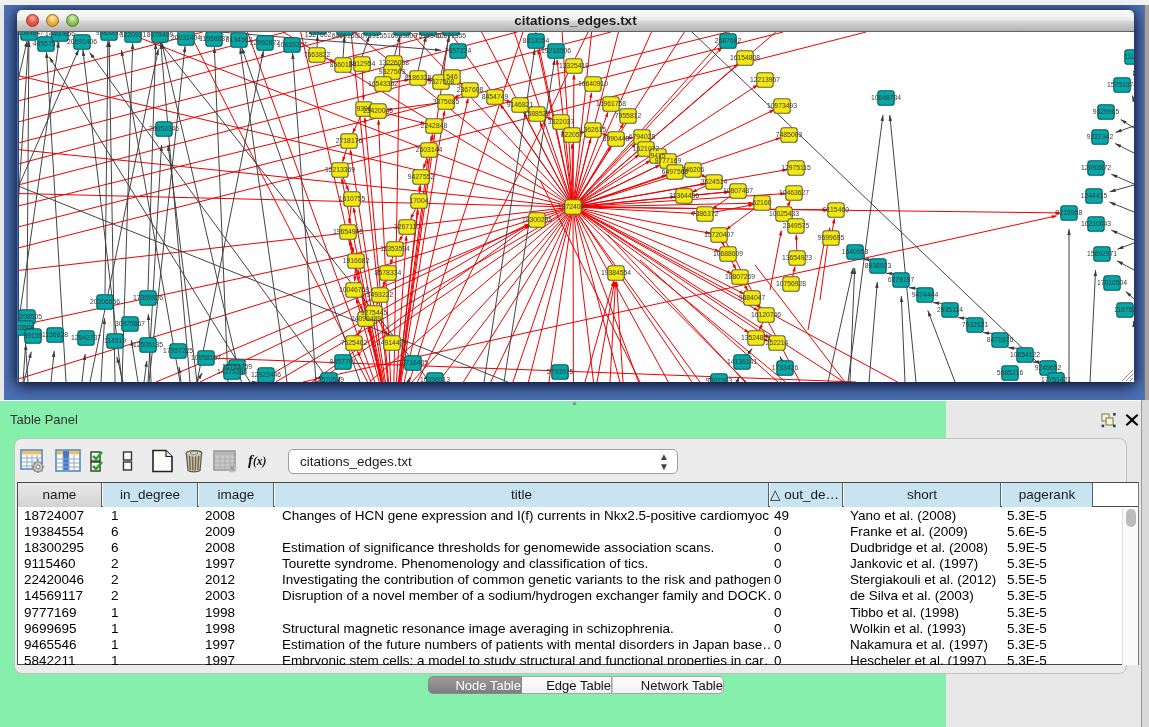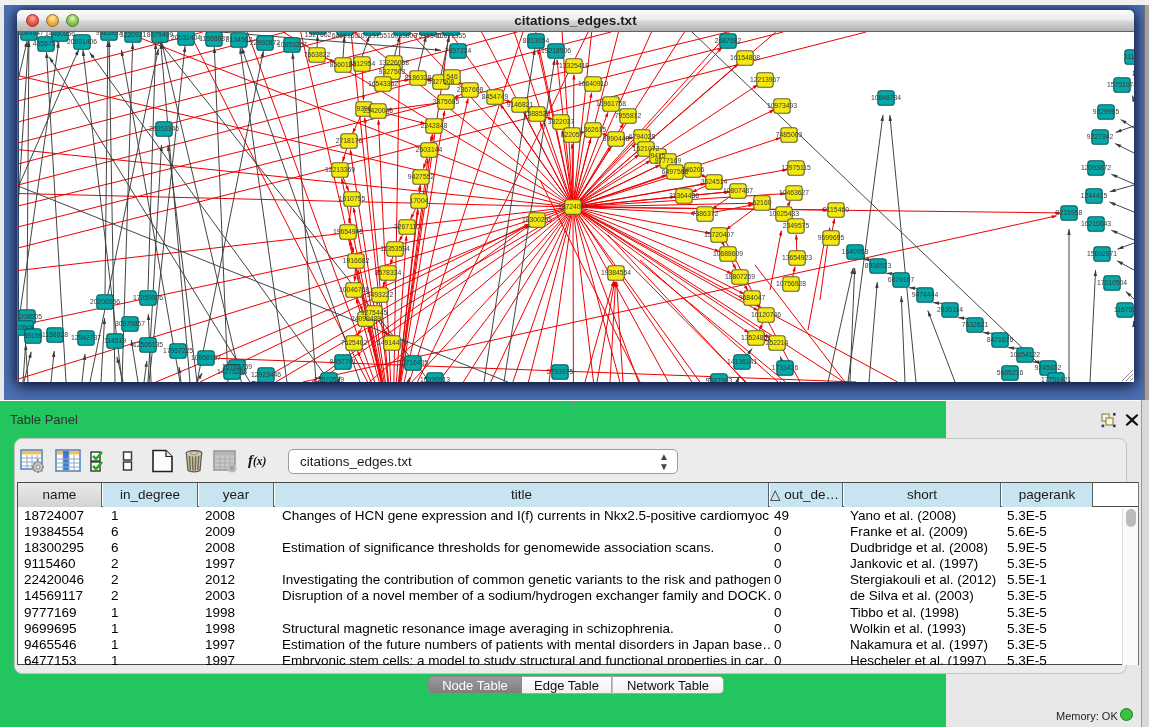--- a/index.html
+++ b/index.html
@@ -13,21 +13,21 @@
   border-radius:5px 5px 0 0;
   background:linear-gradient(180deg,#fbfbfb 0%,#ececec 45%,#d6d6d6 55%,#b3b3b3 100%);
   border-bottom:1px solid #626262; }
 #titlebar .title { position:absolute; left:0; right:0; top:3px; text-align:center;
   font-size:13.5px; font-weight:600; color:#1d1d1d; }
 .tl { position:absolute; top:4px; width:13px; height:13px; border-radius:50%; }
 #tl-r { left:8.5px; background:radial-gradient(circle at 50% 30%, #ffb3a7 0%, #ee5f51 45%, #c93a2e 100%); border:1px solid #9d2b20;}
 #tl-y { left:28.5px; background:radial-gradient(circle at 50% 30%, #ffeebe 0%, #f0b23e 50%, #cf8f25 100%); border:1px solid #96691d;}
 #tl-g { left:48.5px; background:radial-gradient(circle at 50% 30%, #dff5c0 0%, #8cc856 50%, #64a42f 100%); border:1px solid #4c7d22;}
 #canvas { position:absolute; left:14px; top:27px; width:1116px; height:350px; background:#ffffff; overflow:hidden; box-shadow: inset 1px 0 0 #264573; }
-#tablepanel { position:absolute; left:0; top:400px; width:946px; height:327px; background:#22c55e; }
+#tablepanel { position:absolute; left:0; top:400px; width:946px; height:327px; background:#86efac; }
 #tp-head { position:absolute; left:0; top:0; width:1149px; height:38px; border-top:1px solid #fdfdfd; }
 #tp-head .t { position:absolute; left:10px; top:11px; font-size:13px; color:#333; }
 #tp-x { position:absolute; left:1125px; top:12px; width:14px; height:14px; }
 #tp-float { position:absolute; left:1101px; top:11px; width:16px; height:16px; }
 #panel { position:absolute; left:14px; top:38px; width:1113px; height:236px;
   border:1px solid #c2c2c2; border-radius:8px; background:#ececec; }
 .icon { position:absolute; top:49px; }
 #combo { position:absolute; left:288px; top:49px; width:390px; height:25px; background:#ffffff;
   border:1px solid #9d9d9d; border-radius:5px; font-size:13.5px; color:#1a1a1a; line-height:23px; padding-left:11px; }
 #combo .ar { position:absolute; right:8px; top:2px; font-size:10px; color:#444; line-height:10px; }
@@ -50,21 +50,21 @@
 .c0 { left:6px; width:80px; }
 .c1 { left:93px; width:80px; }
 .c2 { left:187px; width:70px; }
 .c3 { left:264px; width:488px; }
 .c4 { left:756px; width:60px; }
 .c5 { left:832px; width:152px; }
 .c6 { left:989px; width:90px; }
 #vscroll { position:absolute; left:1104px; top:25px; width:16px; height:157px; background:#fafafa; border-left:1px solid #e0e0e0;}
 #vthumb { position:absolute; left:2.5px; top:1px; width:10px; height:18px; background:#bcbcbc; border-radius:5px; }
 #tabs { position:absolute; left:428px; top:276px; width:296px; height:18px; font-size:13px; }
-#tabs .seg { position:absolute; top:0; height:18px; line-height:17px; text-align:center; border:1px solid #a6a6a6; }
+#tabs .seg { position:absolute; top:0; height:18px; line-height:17px; text-align:right; border:1px solid #a6a6a6; }
 #tabs .s0 { left:0; width:94px; border-radius:5px 0 0 5px; color:#fff;
   background:linear-gradient(180deg,#9a9a9a,#7e7e7e); border-color:#8a8a8a; }
 #tabs .s1 { left:94px; width:90px; border-left:none; background:linear-gradient(180deg,#ffffff,#f0f0f0); color:#111; }
 #tabs .s2 { left:184px; width:112px; border-left:1px solid #c4c4c4; border-radius:0 5px 5px 0; background:linear-gradient(180deg,#ffffff,#f0f0f0); color:#111; }
 #status { position:absolute; left:0; top:304px; width:1149px; height:23px; }
 #status .m { position:absolute; left:1056px; top:6px; font-size:11px; color:#222; }
 #status .dot { position:absolute; left:1120px; top:4px; width:13px; height:13px; border-radius:50%;
   background:#3cc23c; border:1.5px solid #1f7a1f; }
 #tp-rightline { position:absolute; left:1141px; top:0; width:1px; height:327px; background:#9a9a9a;}
 #tp-rightfill { position:absolute; left:1142px; top:0; width:7px; height:327px; background:#d9d9d9;}
@@ -955,21 +955,21 @@
 <path d="M2 10 h19 M2 14 h19 M2 18 h19 M7 7 v14 M12 7 v14 M17 7 v14" stroke="#ababab" stroke-width="1"></path>
 <circle cx="19" cy="19" r="4.5" fill="#bbb"></circle>
 <path d="M17 17 l4 4 M21 17 l-4 4" stroke="#999" stroke-width="1.4"></path>
       </svg>
       <div class="icon" style="left:248px;top:52px;width:26px;font-family:'Liberation Serif',serif;font-size:15px;font-style:italic;font-weight:bold;color:#111"><i>f</i><span style="font-size:11.5px">(x)</span></div>
   <div id="combo">citations_edges.txt<span class="ar">▲<br>▼</span></div>
   <div id="tbl">
     <div id="thead">
       <div class="h h0">name</div>
           <div class="h h1">in_degree</div>
-          <div class="h h2">year</div>
+          <div class="h h2">image</div>
       <div class="h h3">title</div>
           <div class="h h4">△ out_de…</div>
           <div class="h h5">short</div>
       <div class="h h6">pagerank</div>
     </div>
     <div id="tbody">
           <div class="tr">
             <div class="c0">18724007</div>
             <div class="c1">1</div>
             <div class="c2">2008</div>
@@ -992,32 +992,33 @@
             <div class="c2">2008</div>
             <div class="c3">Estimation of significance thresholds for genomewide association scans.</div>
             <div class="c4">0</div>
             <div class="c5">Dudbridge et al. (2008)</div>
             <div class="c6">5.9E-5</div>
           </div>
           <div class="tr">
             <div class="c0">9115460</div>
             <div class="c1">2</div>
             <div class="c2">1997</div>
+            <div class="c3">Tourette syndrome. Phenomenology and classification of tics.</div>
             <div class="c4">0</div>
             <div class="c5">Jankovic et al. (1997)</div>
             <div class="c6">5.3E-5</div>
           </div>
           <div class="tr">
             <div class="c0">22420046</div>
             <div class="c1">2</div>
             <div class="c2">2012</div>
             <div class="c3">Investigating the contribution of common genetic variants to the risk and pathogen…</div>
             <div class="c4">0</div>
             <div class="c5">Stergiakouli et al. (2012)</div>
-            <div class="c6">5.5E-1</div>
+            <div class="c6">5.5E-5</div>
           </div>
           <div class="tr">
             <div class="c0">14569117</div>
             <div class="c1">2</div>
             <div class="c2">2003</div>
             <div class="c3">Disruption of a novel member of a sodium/hydrogen exchanger family and DOCK…</div>
             <div class="c4">0</div>
             <div class="c5">de Silva et al. (2003)</div>
             <div class="c6">5.3E-5</div>
           </div>
@@ -1041,38 +1042,34 @@
           <div class="tr">
             <div class="c0">9465546</div>
             <div class="c1">1</div>
             <div class="c2">1997</div>
             <div class="c3">Estimation of the future numbers of patients with mental disorders in Japan base…</div>
             <div class="c4">0</div>
             <div class="c5">Nakamura et al. (1997)</div>
             <div class="c6">5.3E-5</div>
           </div>
           <div class="tr">
-            <div class="c0">6477153</div>
+            <div class="c0">5842211</div>
             <div class="c1">1</div>
             <div class="c2">1997</div>
             <div class="c3">Embryonic stem cells: a model to study structural and functional properties in car…</div>
             <div class="c4">0</div>
             <div class="c5">Hescheler et al. (1997)</div>
             <div class="c6">5.3E-5</div>
           </div>
         </div>
     <div id="vscroll">
           <div id="vthumb"></div>
         </div>
   </div>
   <div id="tabs">
     <div class="seg s0">Node Table</div>
         <div class="seg s1">Edge Table</div>
         <div class="seg s2">Network Table</div>
   </div>
-  <div id="status">
-        <div class="m">Memory: OK</div>
-        <div class="dot"></div>
-      </div>
   <div id="tp-rightline"></div>
       <div id="tp-rightfill"></div>
 </div>
 <div id="splitnotch">▲</div>
 </div>
 </body></html>

